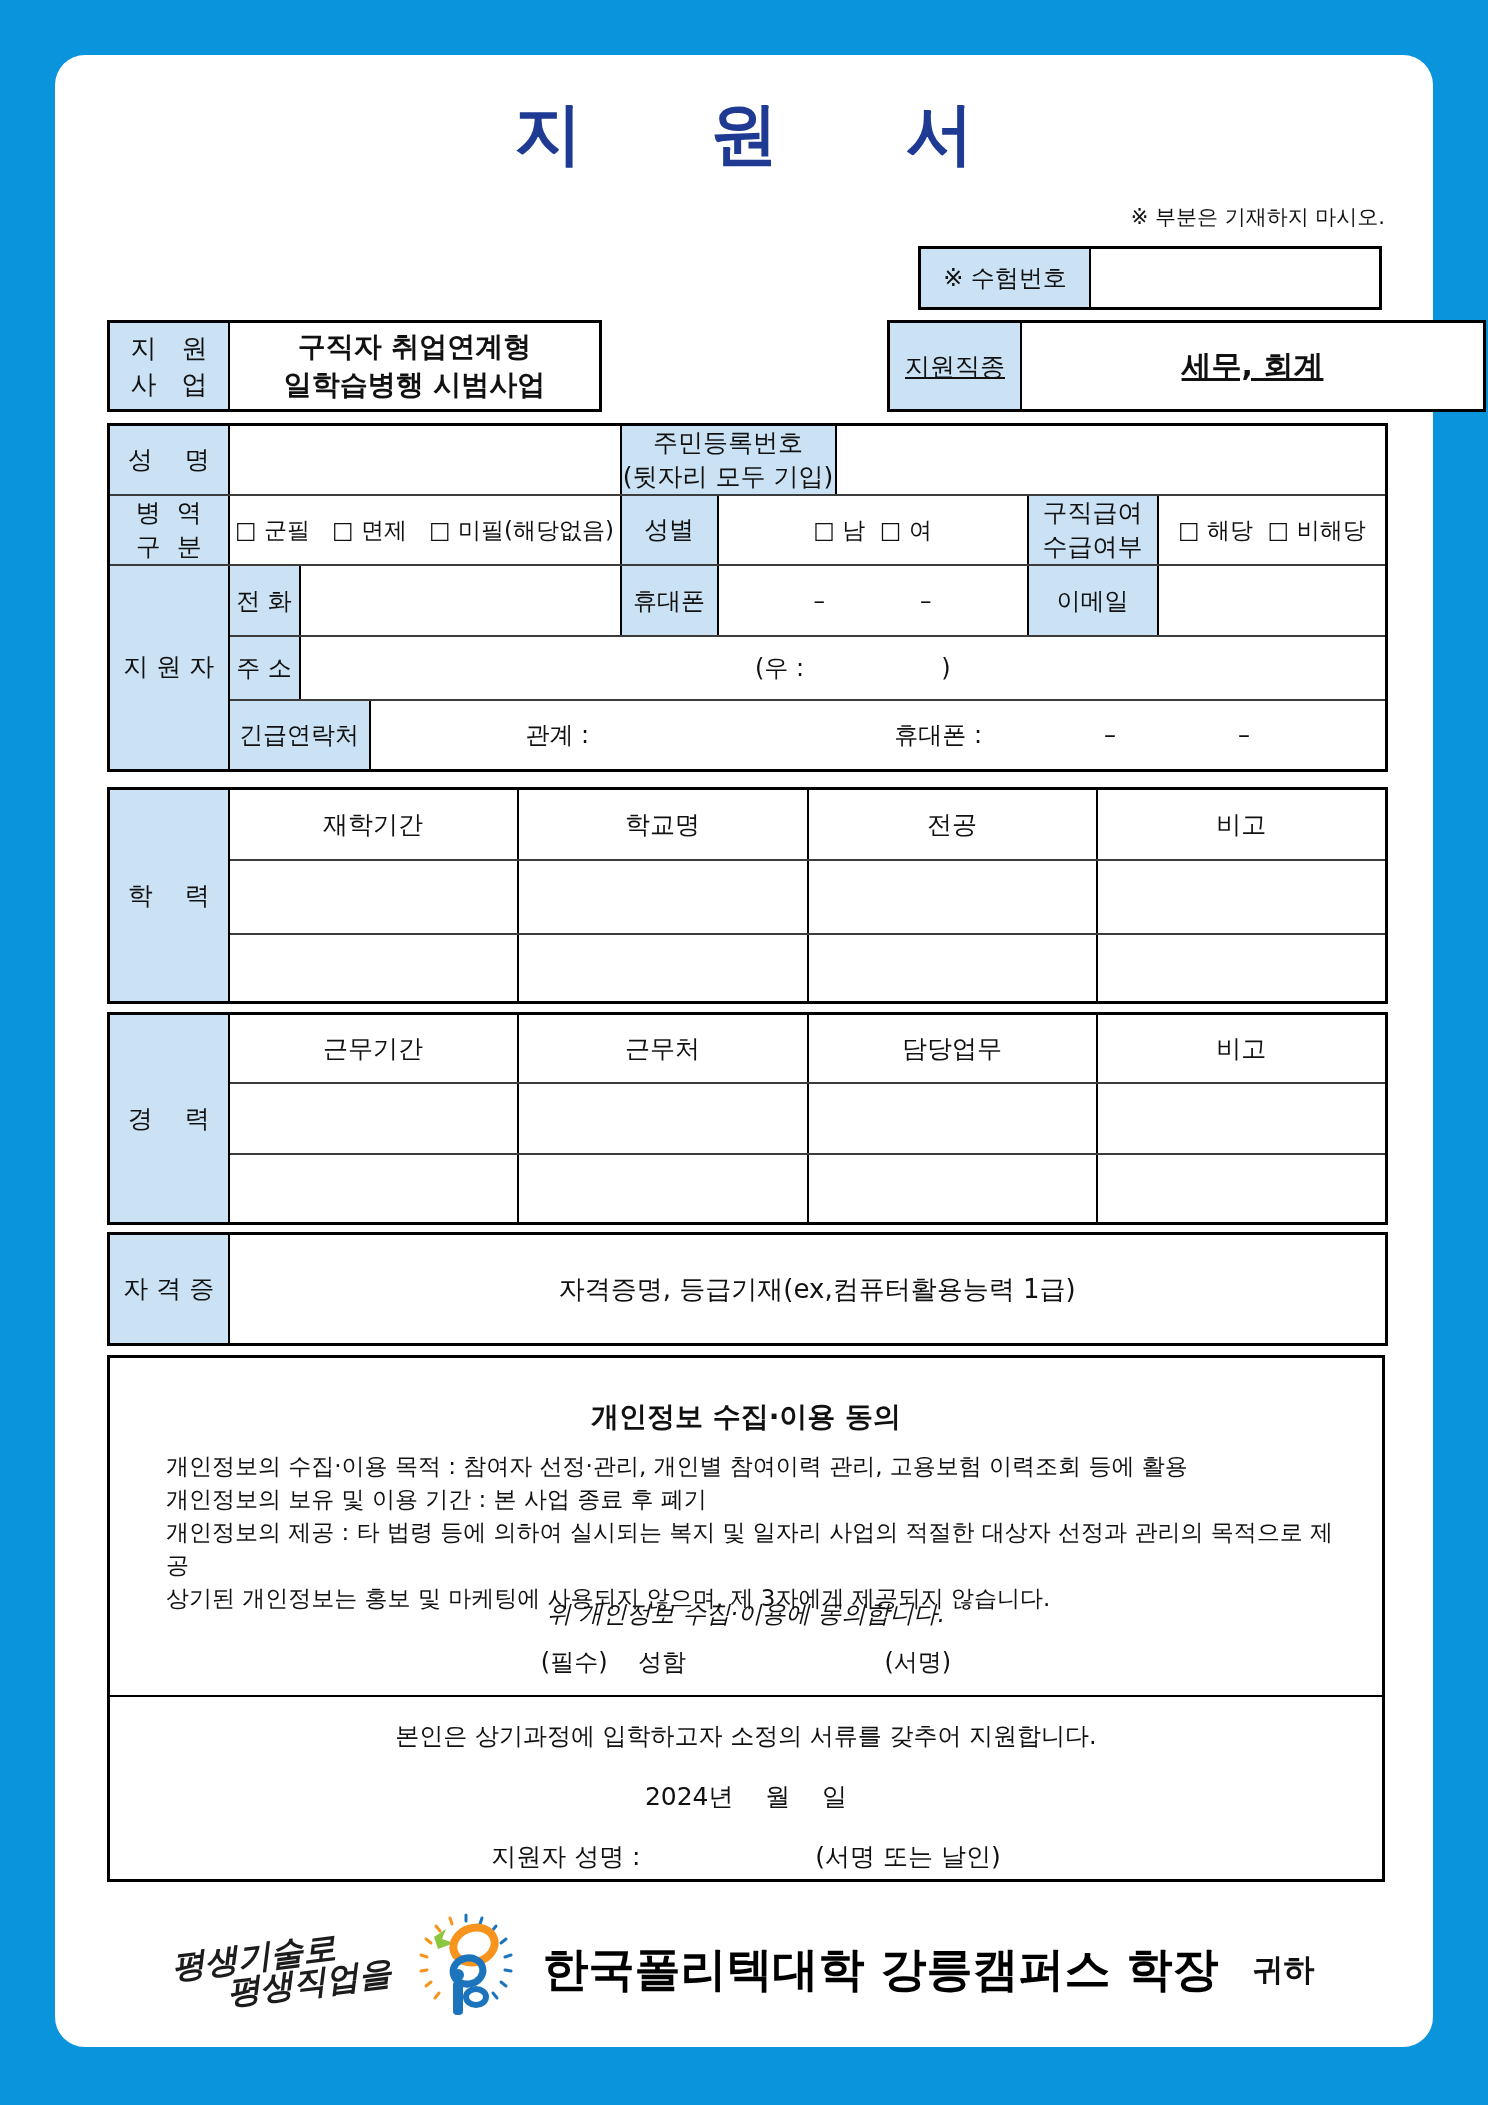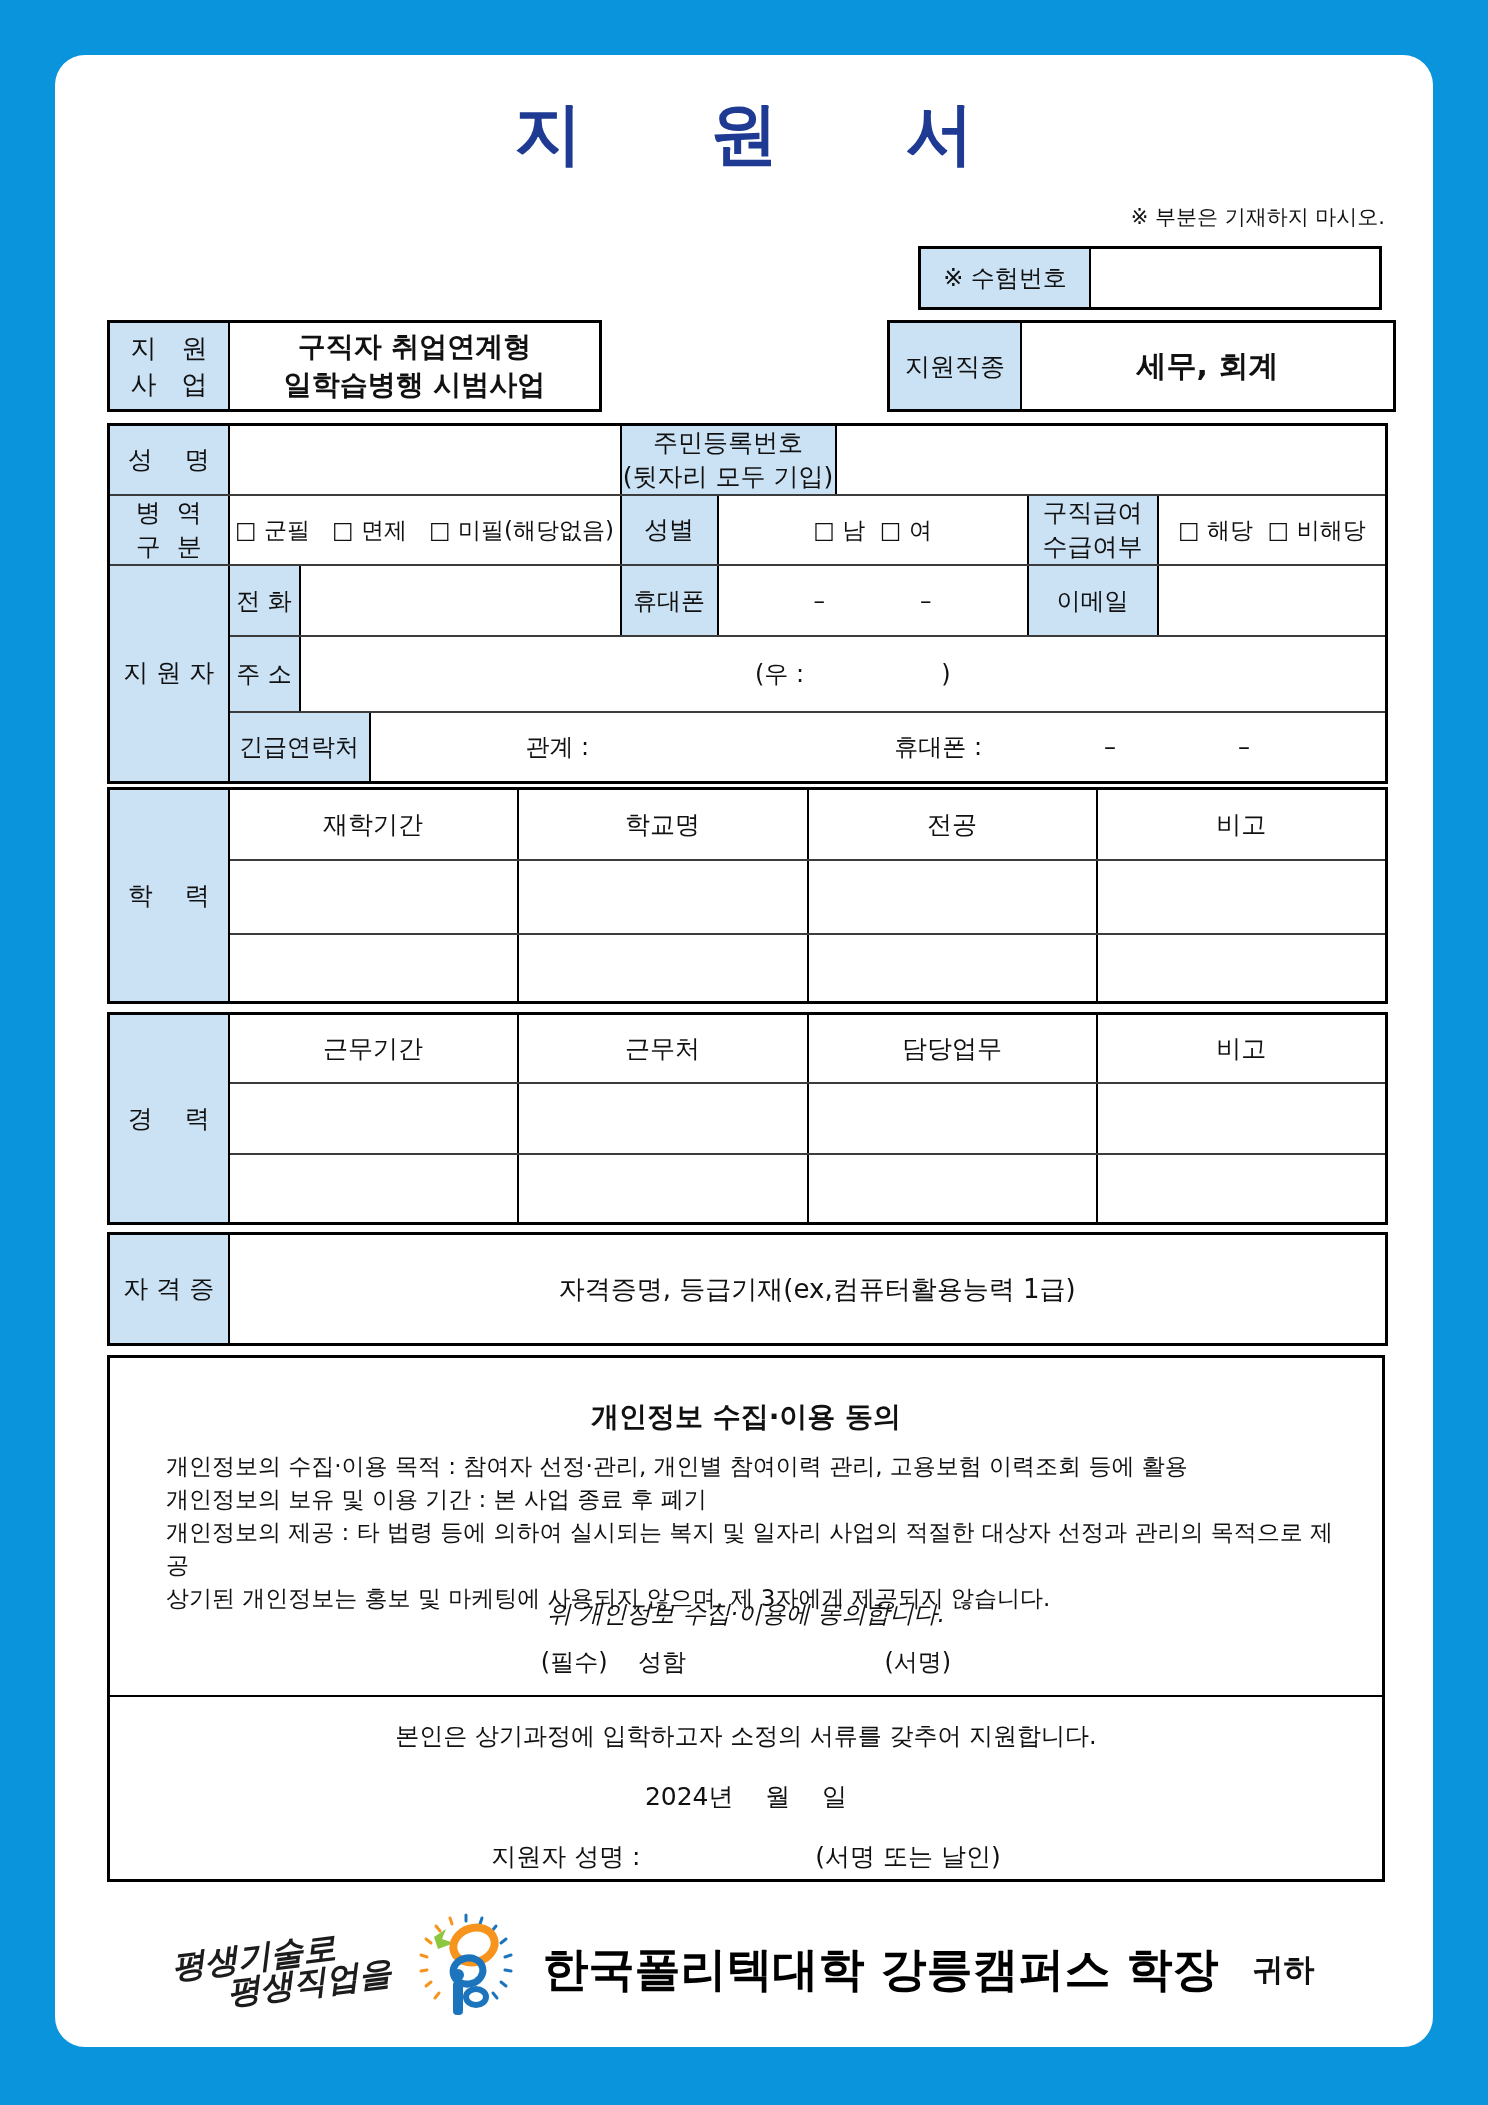--- a/index.html
+++ b/index.html
@@ -21,21 +21,21 @@
   .hbox { display:flex; border:3px solid #000; background:#fff; }
   .hbox .lbl { display:flex; align-items:center; justify-content:center;
                text-align:center; border-right:2px solid #000; }
   .hbox .val { flex:1; display:flex; align-items:center; justify-content:center; text-align:center; }
 
   .exam-box { left:863px; top:191px; width:464px; height:64px; }
   .exam-box .lbl { width:170px; font-size:24px; }
   .project-box { left:52px; top:265px; width:495px; height:92px; }
   .project-box .lbl { width:120px; font-size:26px; line-height:36px; }
   .project-box .val { font-size:28px; font-weight:bold; line-height:38px; }
-  .jobtype-box { left:832px; top:265px; width:509px; height:92px; }
+  .jobtype-box { left:832px; top:265px; width:599px; height:92px;text-decoration:underline; }
   .jobtype-box .lbl { width:132px; font-size:25px; }
   .jobtype-box .val { font-size:30px; font-weight:bold; }
 
   table { border-collapse:collapse; table-layout:fixed; background:#fff; }
   table.form { border:3px solid #000; }
   table.form td { border:2px solid #000; border-top-color:#3c3c3c; border-bottom-color:#3c3c3c;
                   vertical-align:middle; text-align:center; overflow:hidden; }
   td.lblc { background:#cbe2f5; font-size:25px; line-height:34px; }
   td.sublbl { background:#cbe2f5; font-size:24px; }
   td.inputc { background:#fff; }
@@ -128,21 +128,21 @@
       </tr>
       <tr style="height:71px">
         <td rowspan="3" class="lblc">지 원 자</td>
         <td class="sublbl">전 화</td>
         <td colspan="2" class="inputc"></td>
         <td class="sublbl">휴대폰</td>
         <td colspan="2" class="optc pre">–             –</td>
         <td class="sublbl">이메일</td>
         <td class="inputc"></td>
       </tr>
-      <tr style="height:76px">
+      <tr style="height:64px">
         <td class="sublbl">주 소</td>
         <td colspan="7" class="leftc pre">(우 :                  )</td>
       </tr>
       <tr style="height:70px">
         <td colspan="2" class="sublbl">긴급연락처</td>
         <td colspan="6" class="leftc pre">관계 :                                        휴대폰 :                –                –</td>
       </tr>
     </tbody>
       </table>
 

